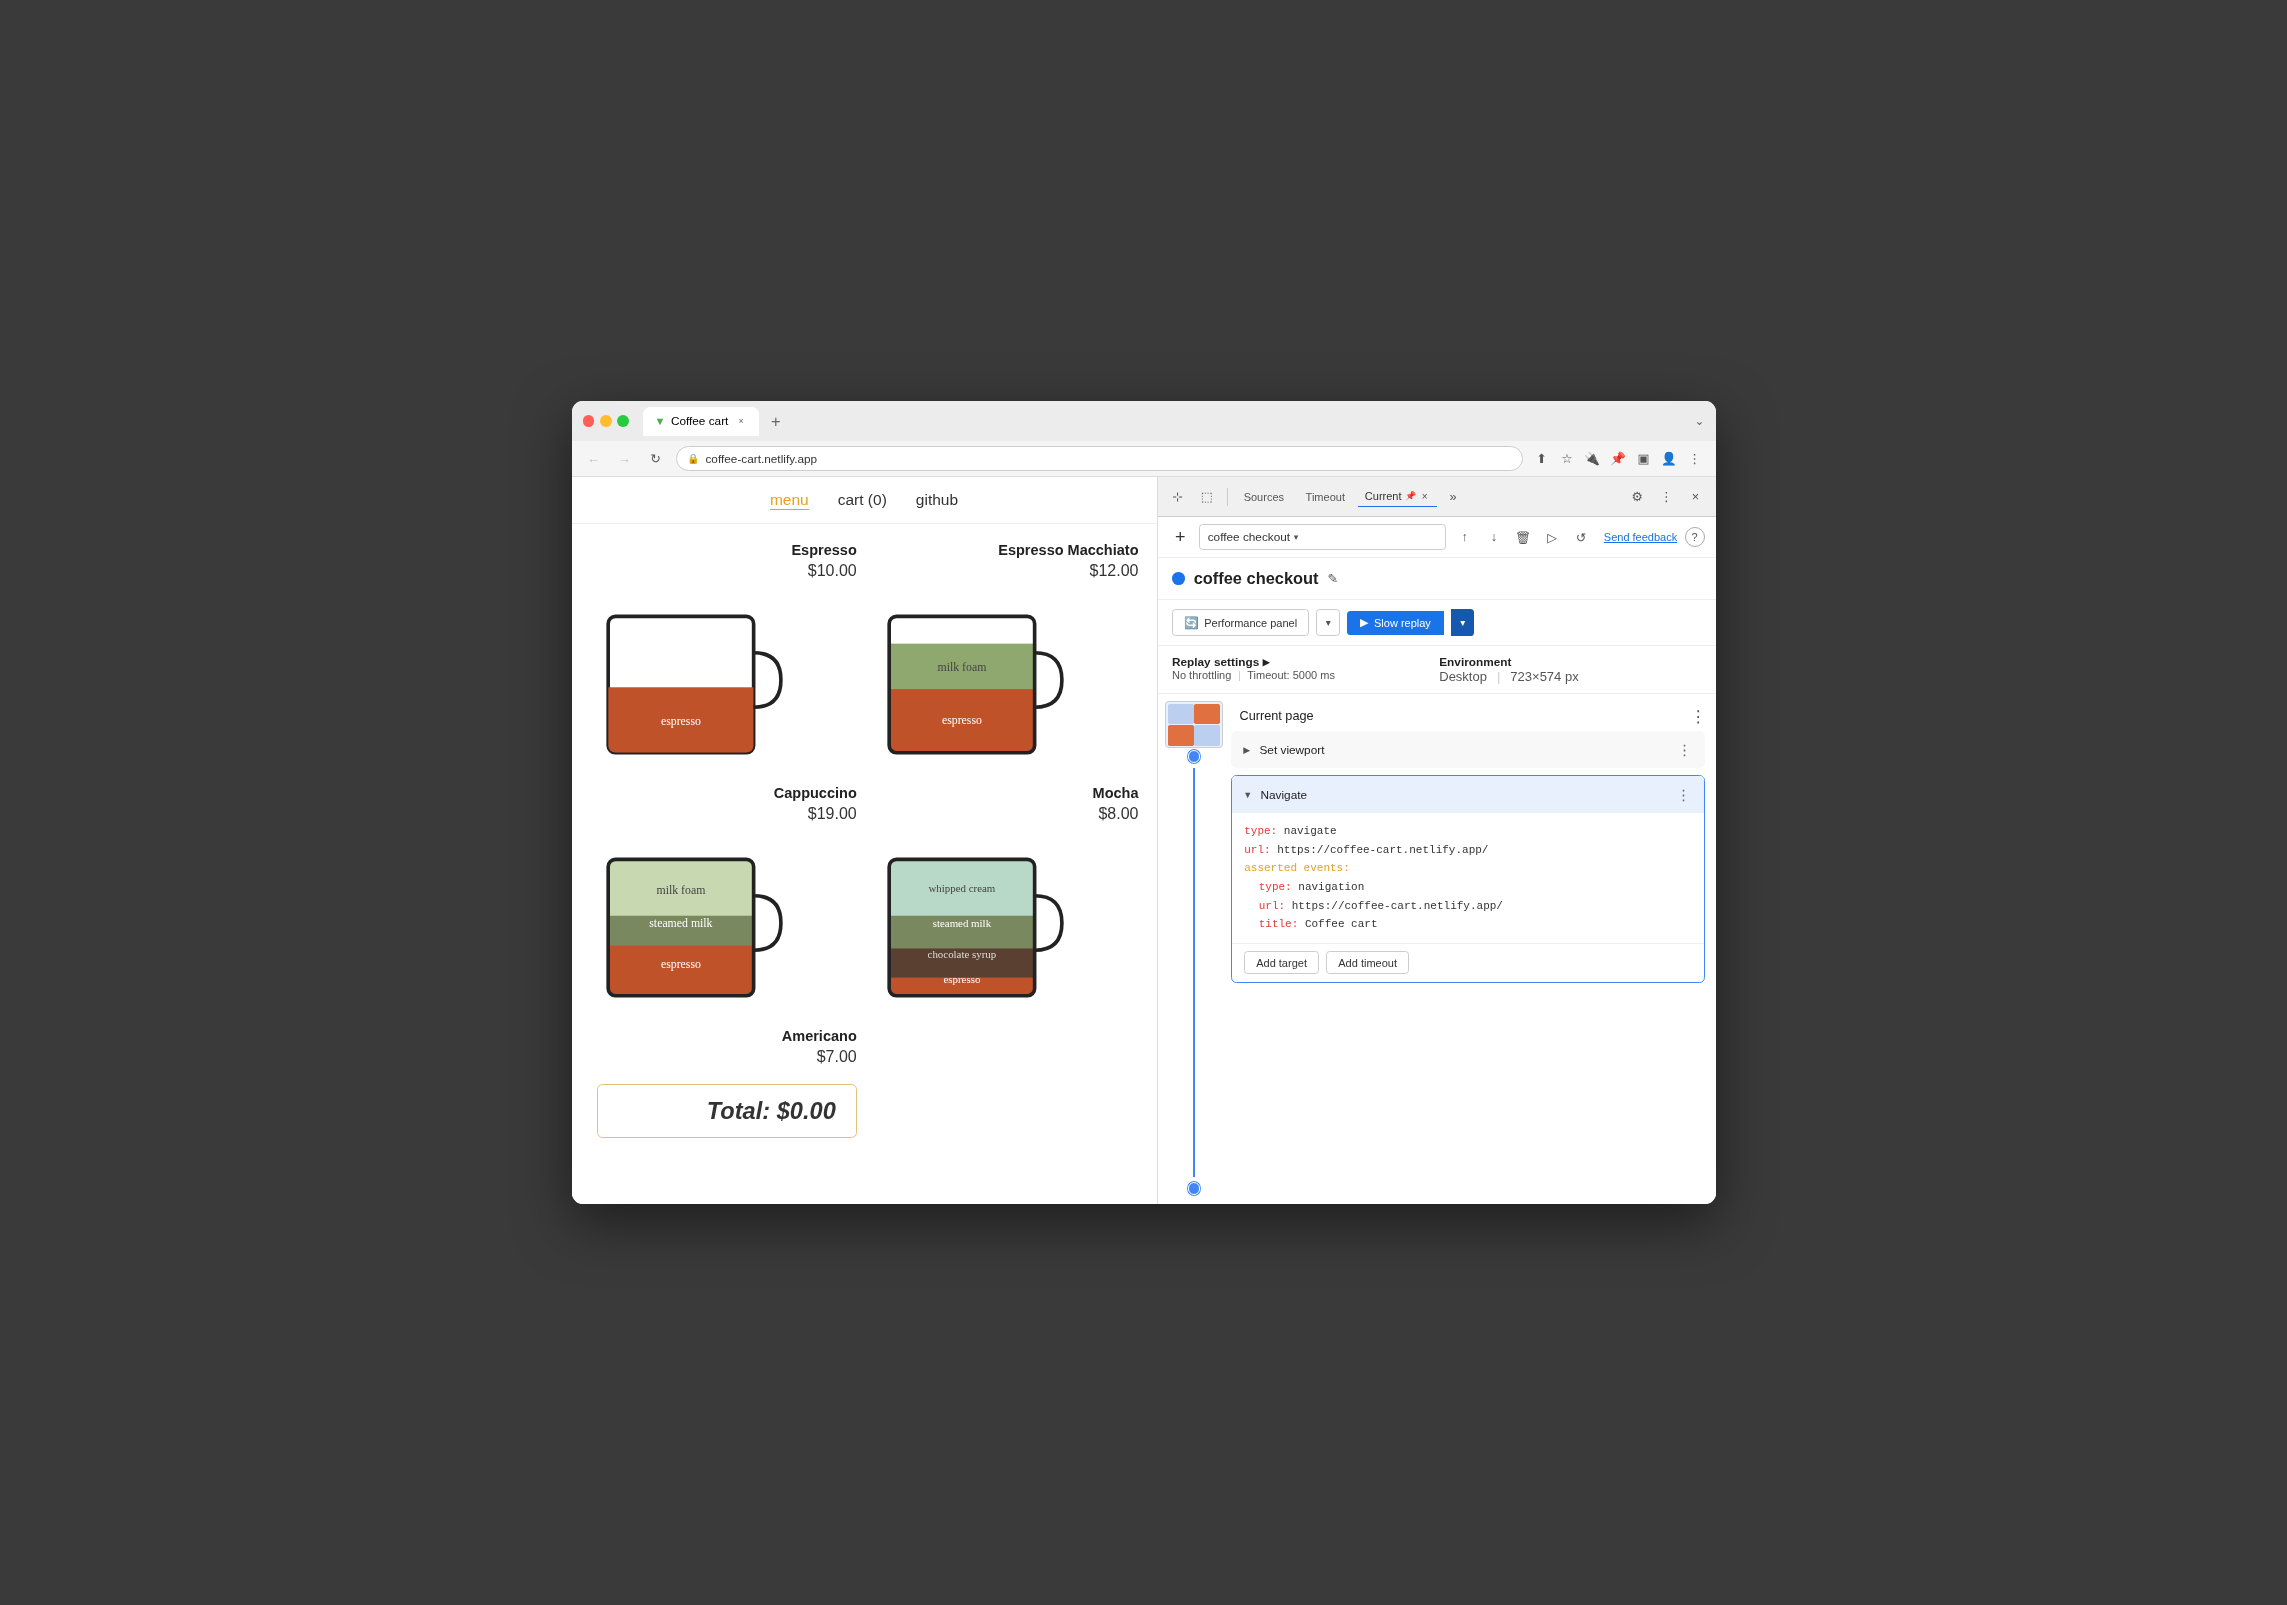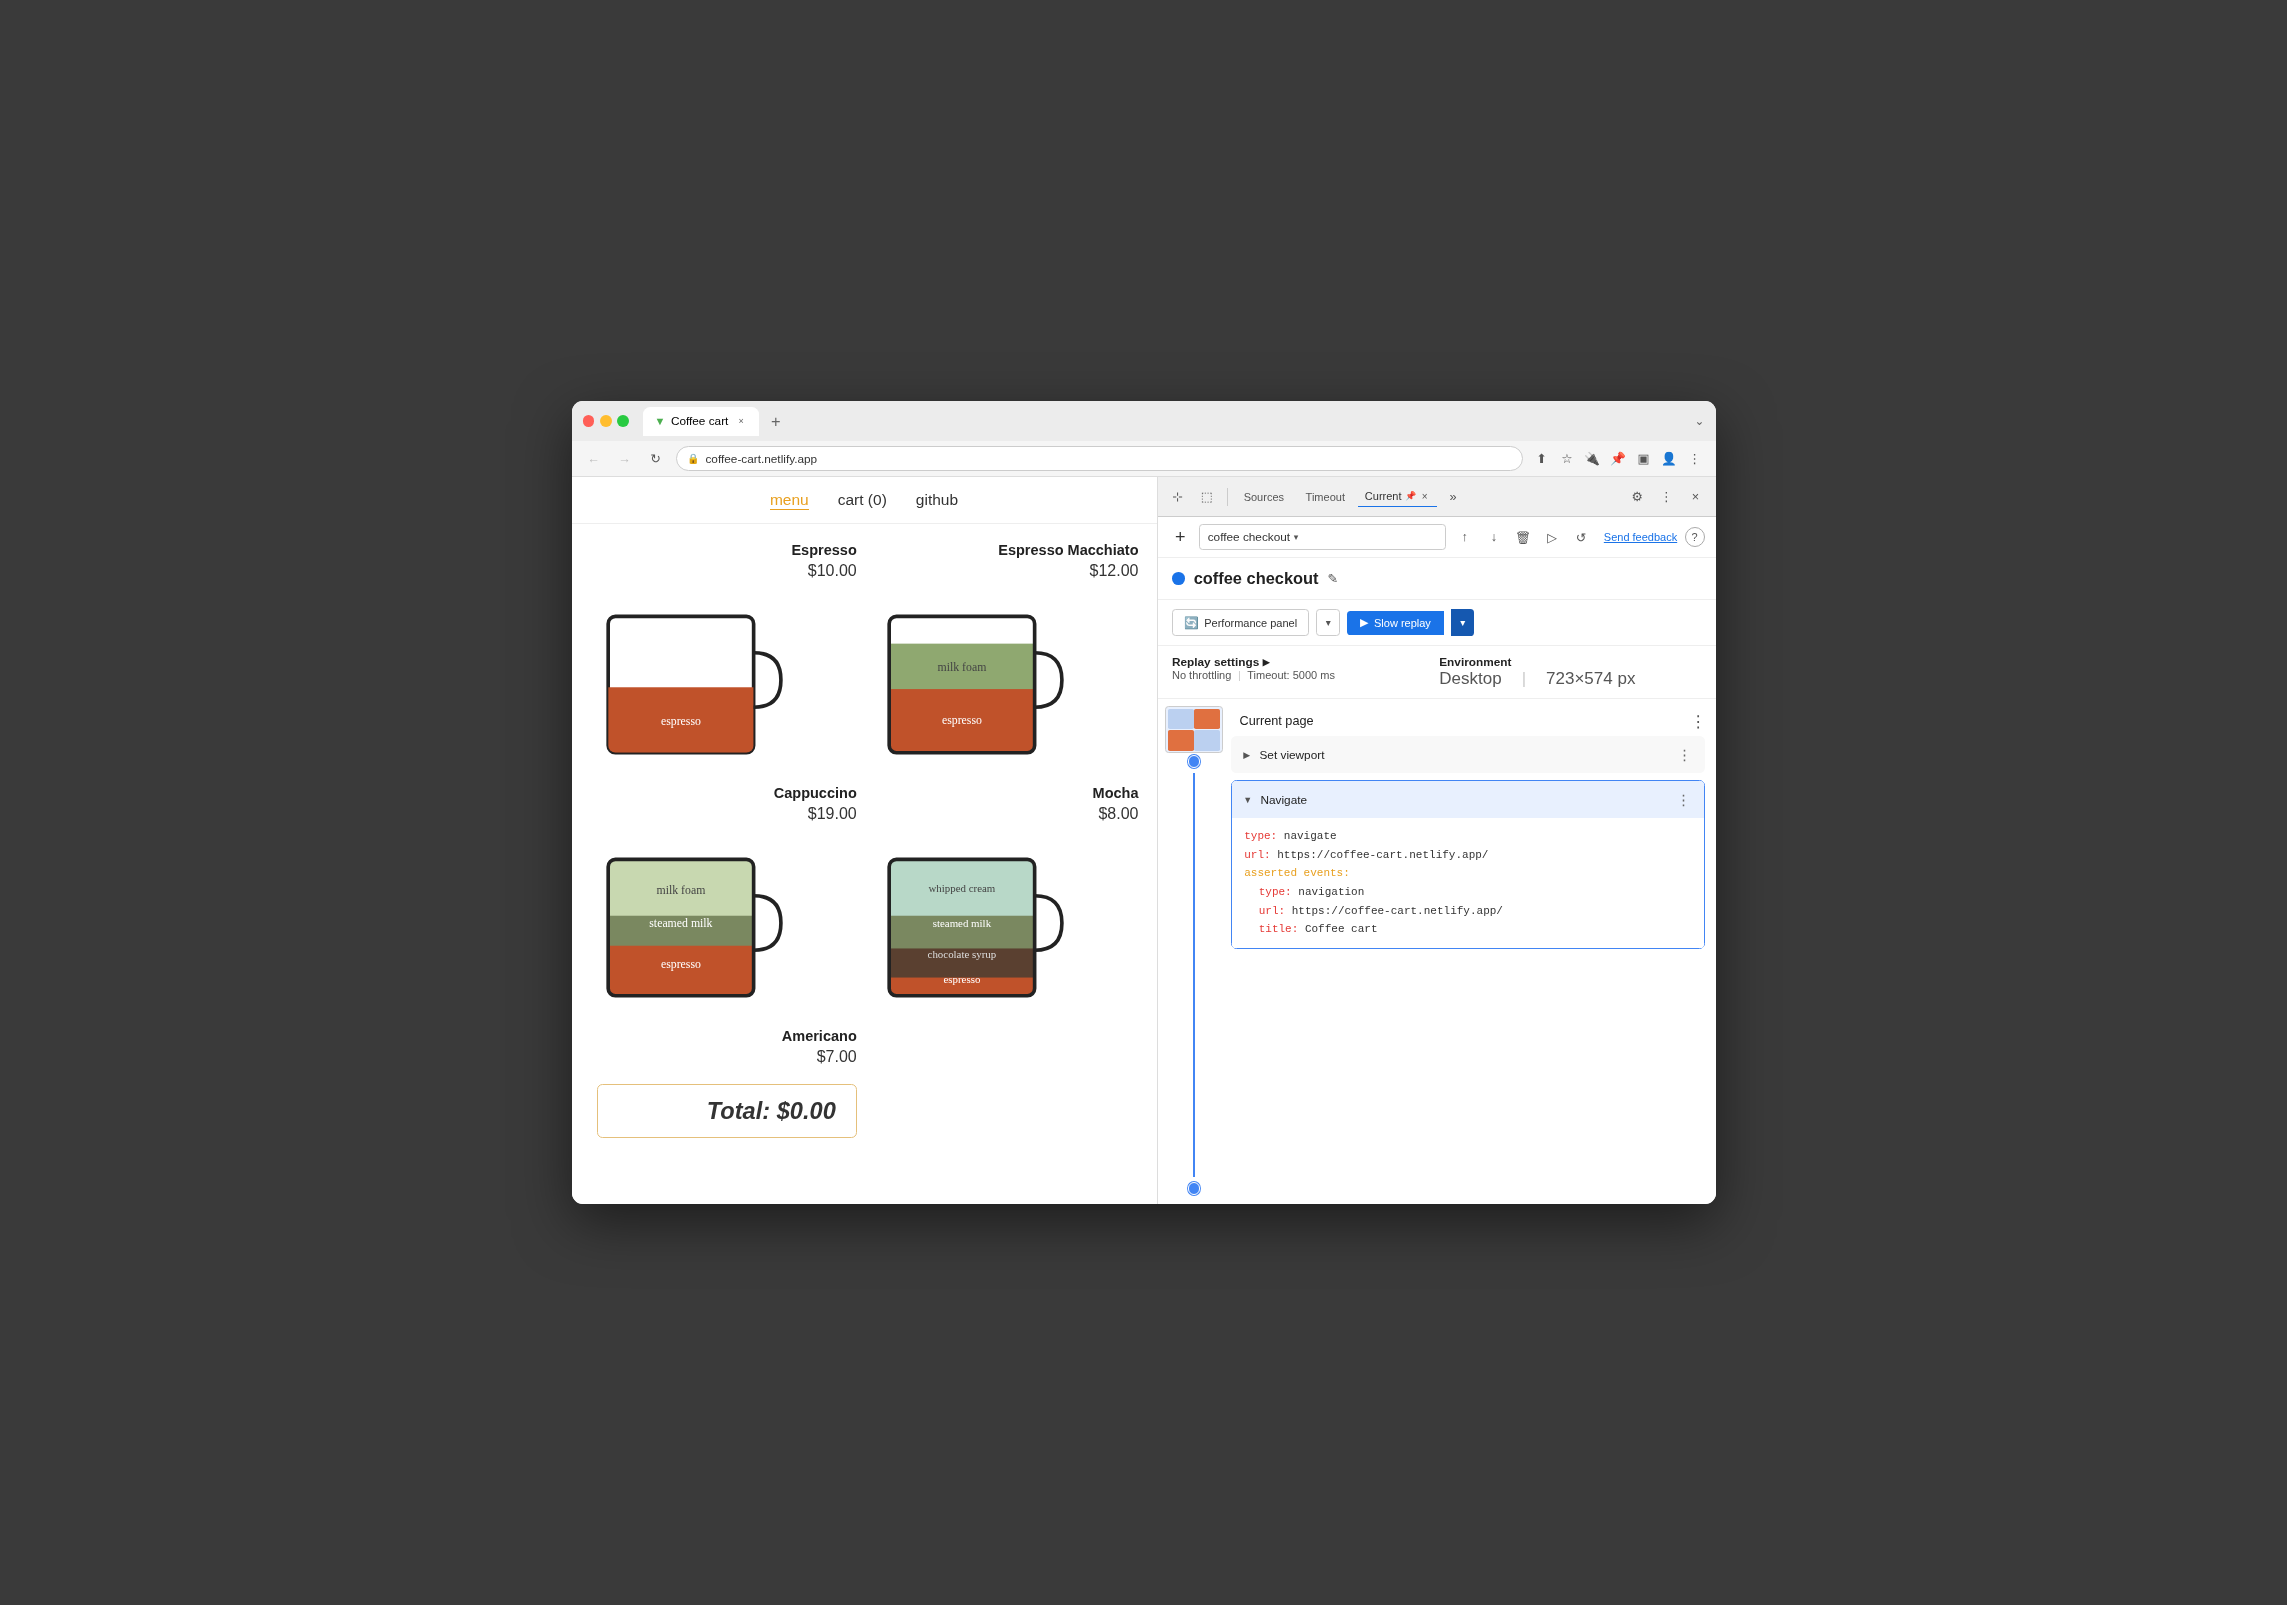--- a/index.html
+++ b/index.html
@@ -481,24 +481,24 @@
     .settings-divider {
       color: #ccc;
       margin: 0 3.6px;
     }
     .env-title {
       font-size: 11.8px;
       font-weight: 600;
       color: #222;
     }
     .env-info {
-      font-size: 17px;
-      color: #555;
-      display: flex;
-      gap: 20px;
+      font-size: 13px;
+      color: #555;
+      display: flex;
+      gap: 10px;
     }
     .env-divider {
       color: #ccc;
     }
 
     
     .steps-area {
       flex: 1;
       overflow-y: auto;
       display: flex;
@@ -932,20 +932,24 @@
                 <div class="code-line">
                   <span class="code-key">url:</span>
                   <span class="code-val"> https://coffee-cart.netlify.app/</span>
                 </div>
                 <div class="code-line">
                   <span class="code-key">title:</span>
                   <span class="code-val"> Coffee cart</span>
                 </div>
               </div>
             </div>
+            <div class="step-actions">
+              <button class="step-action-btn">Add target</button>
+              <button class="step-action-btn">Add timeout</button>
+            </div>
           </div>
 
         </div>
       </div>
 
     </div>
   </div>
 </div>
 
 

